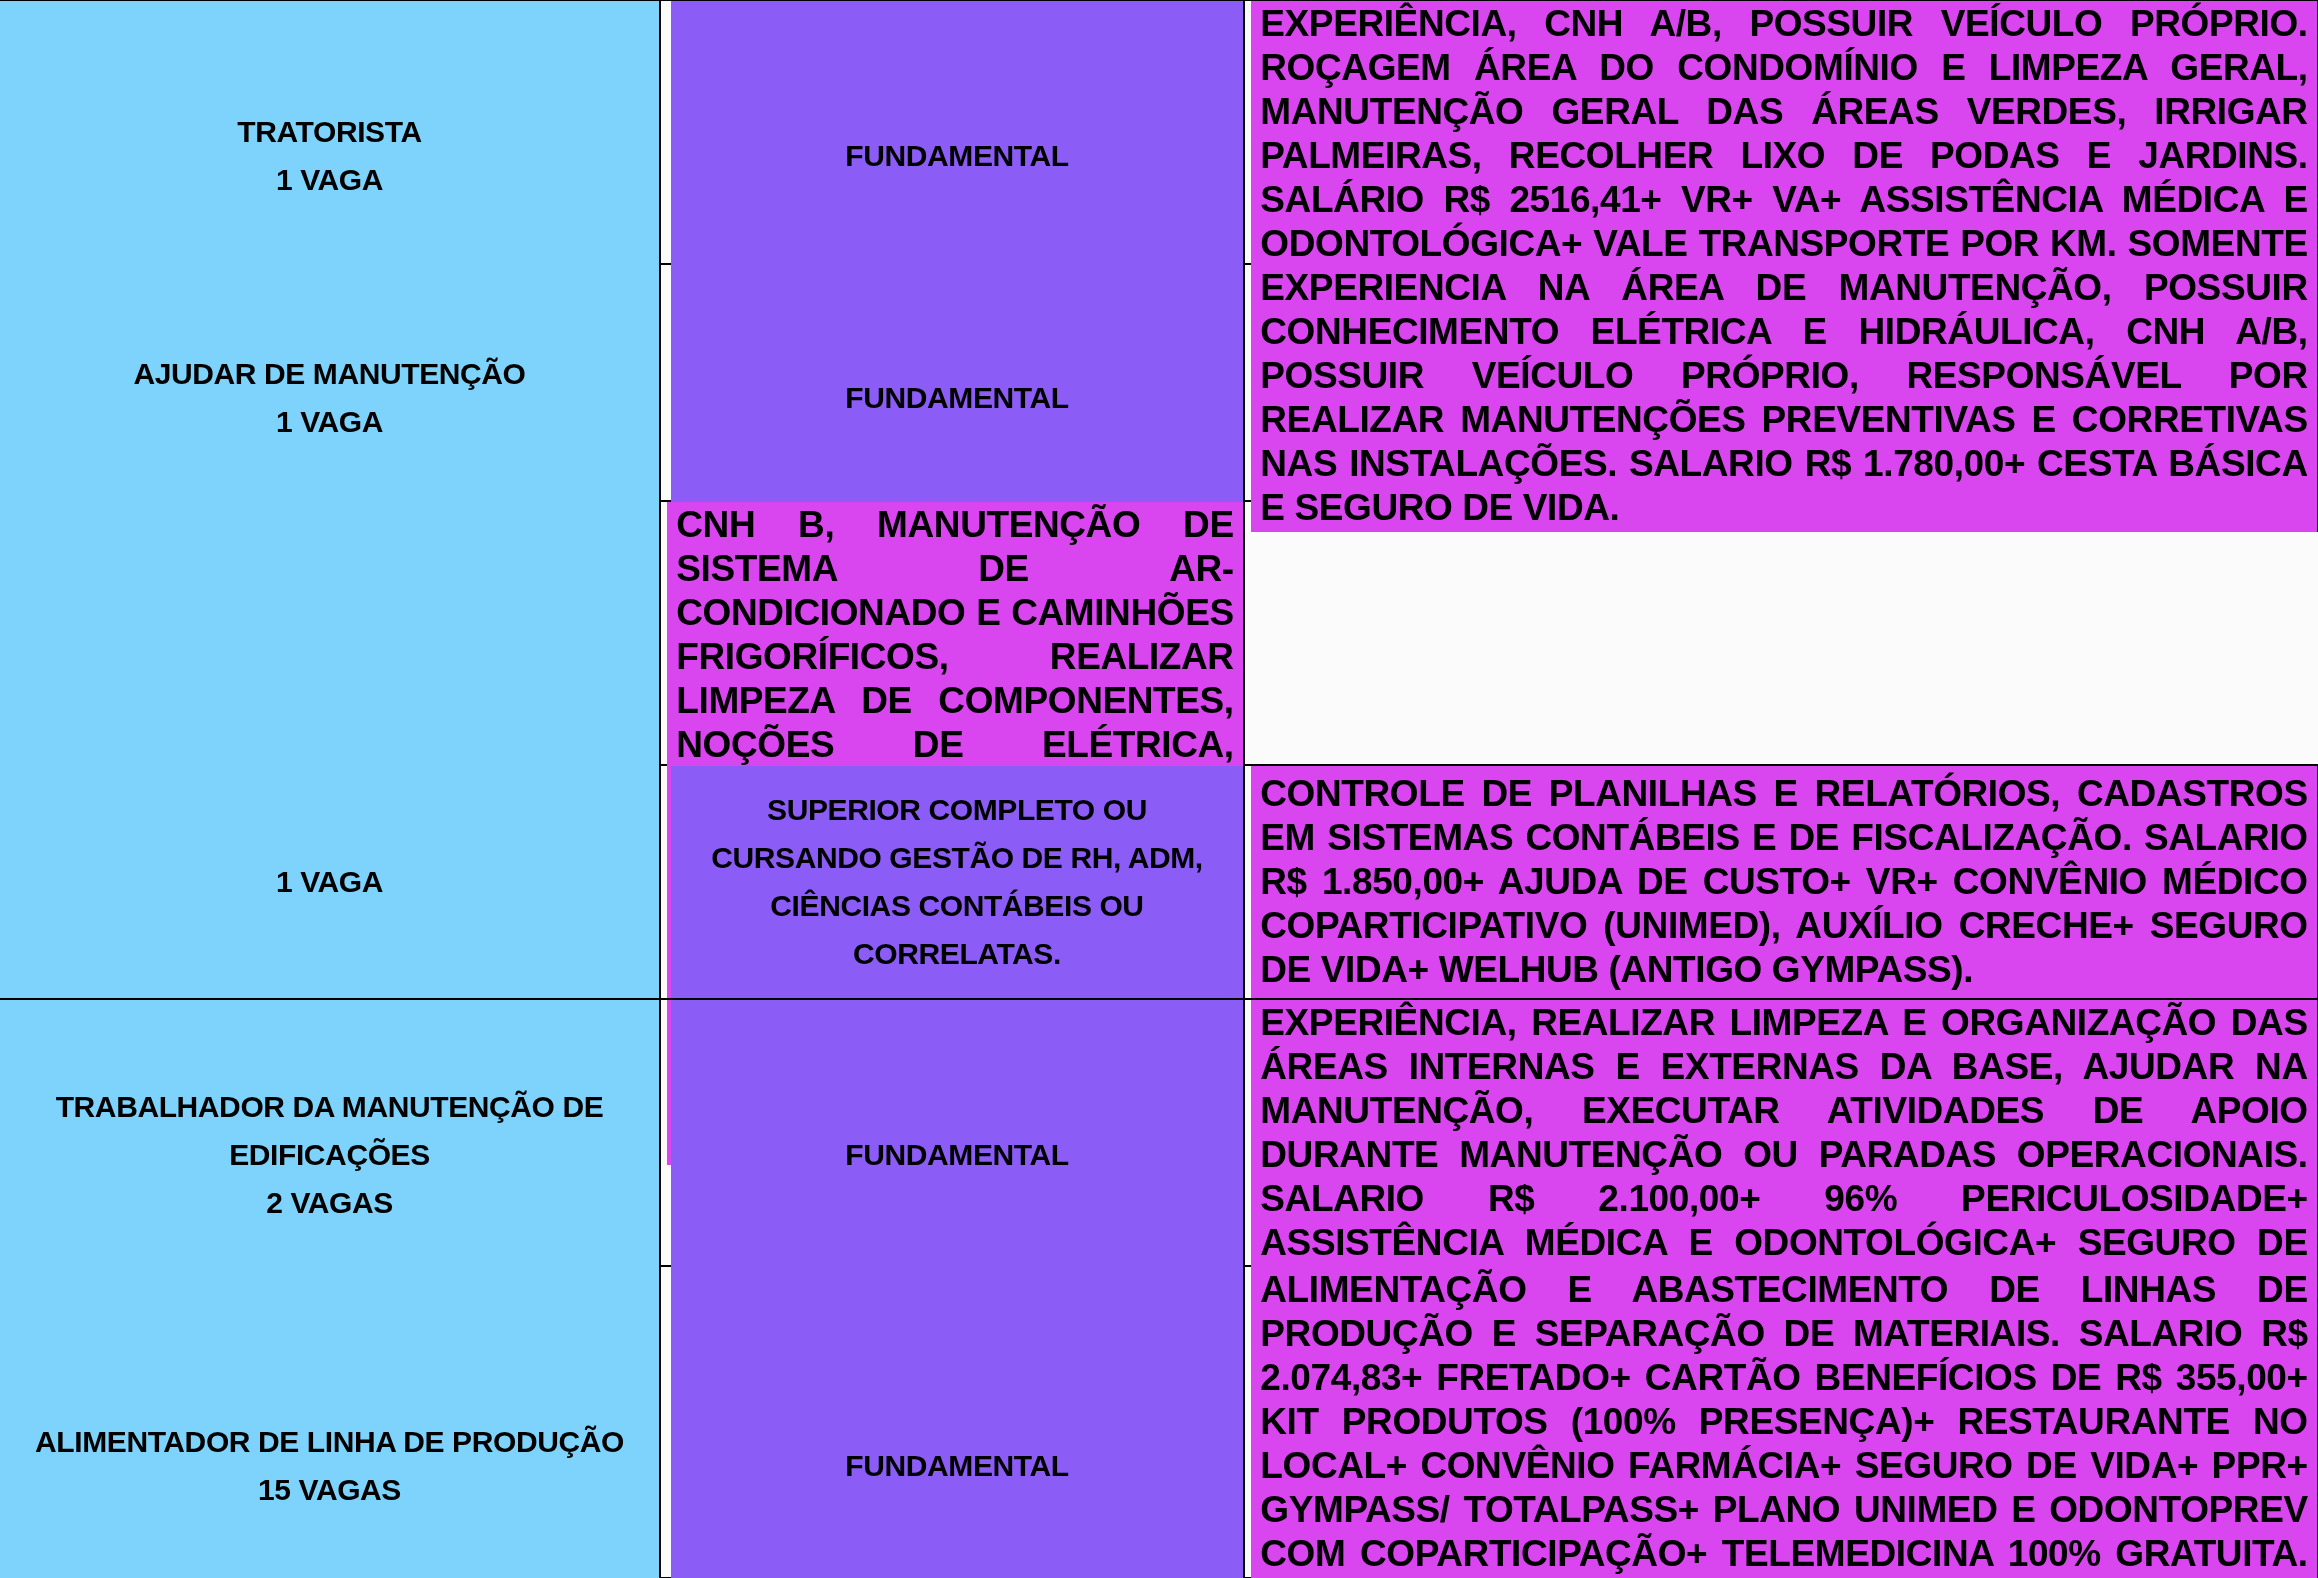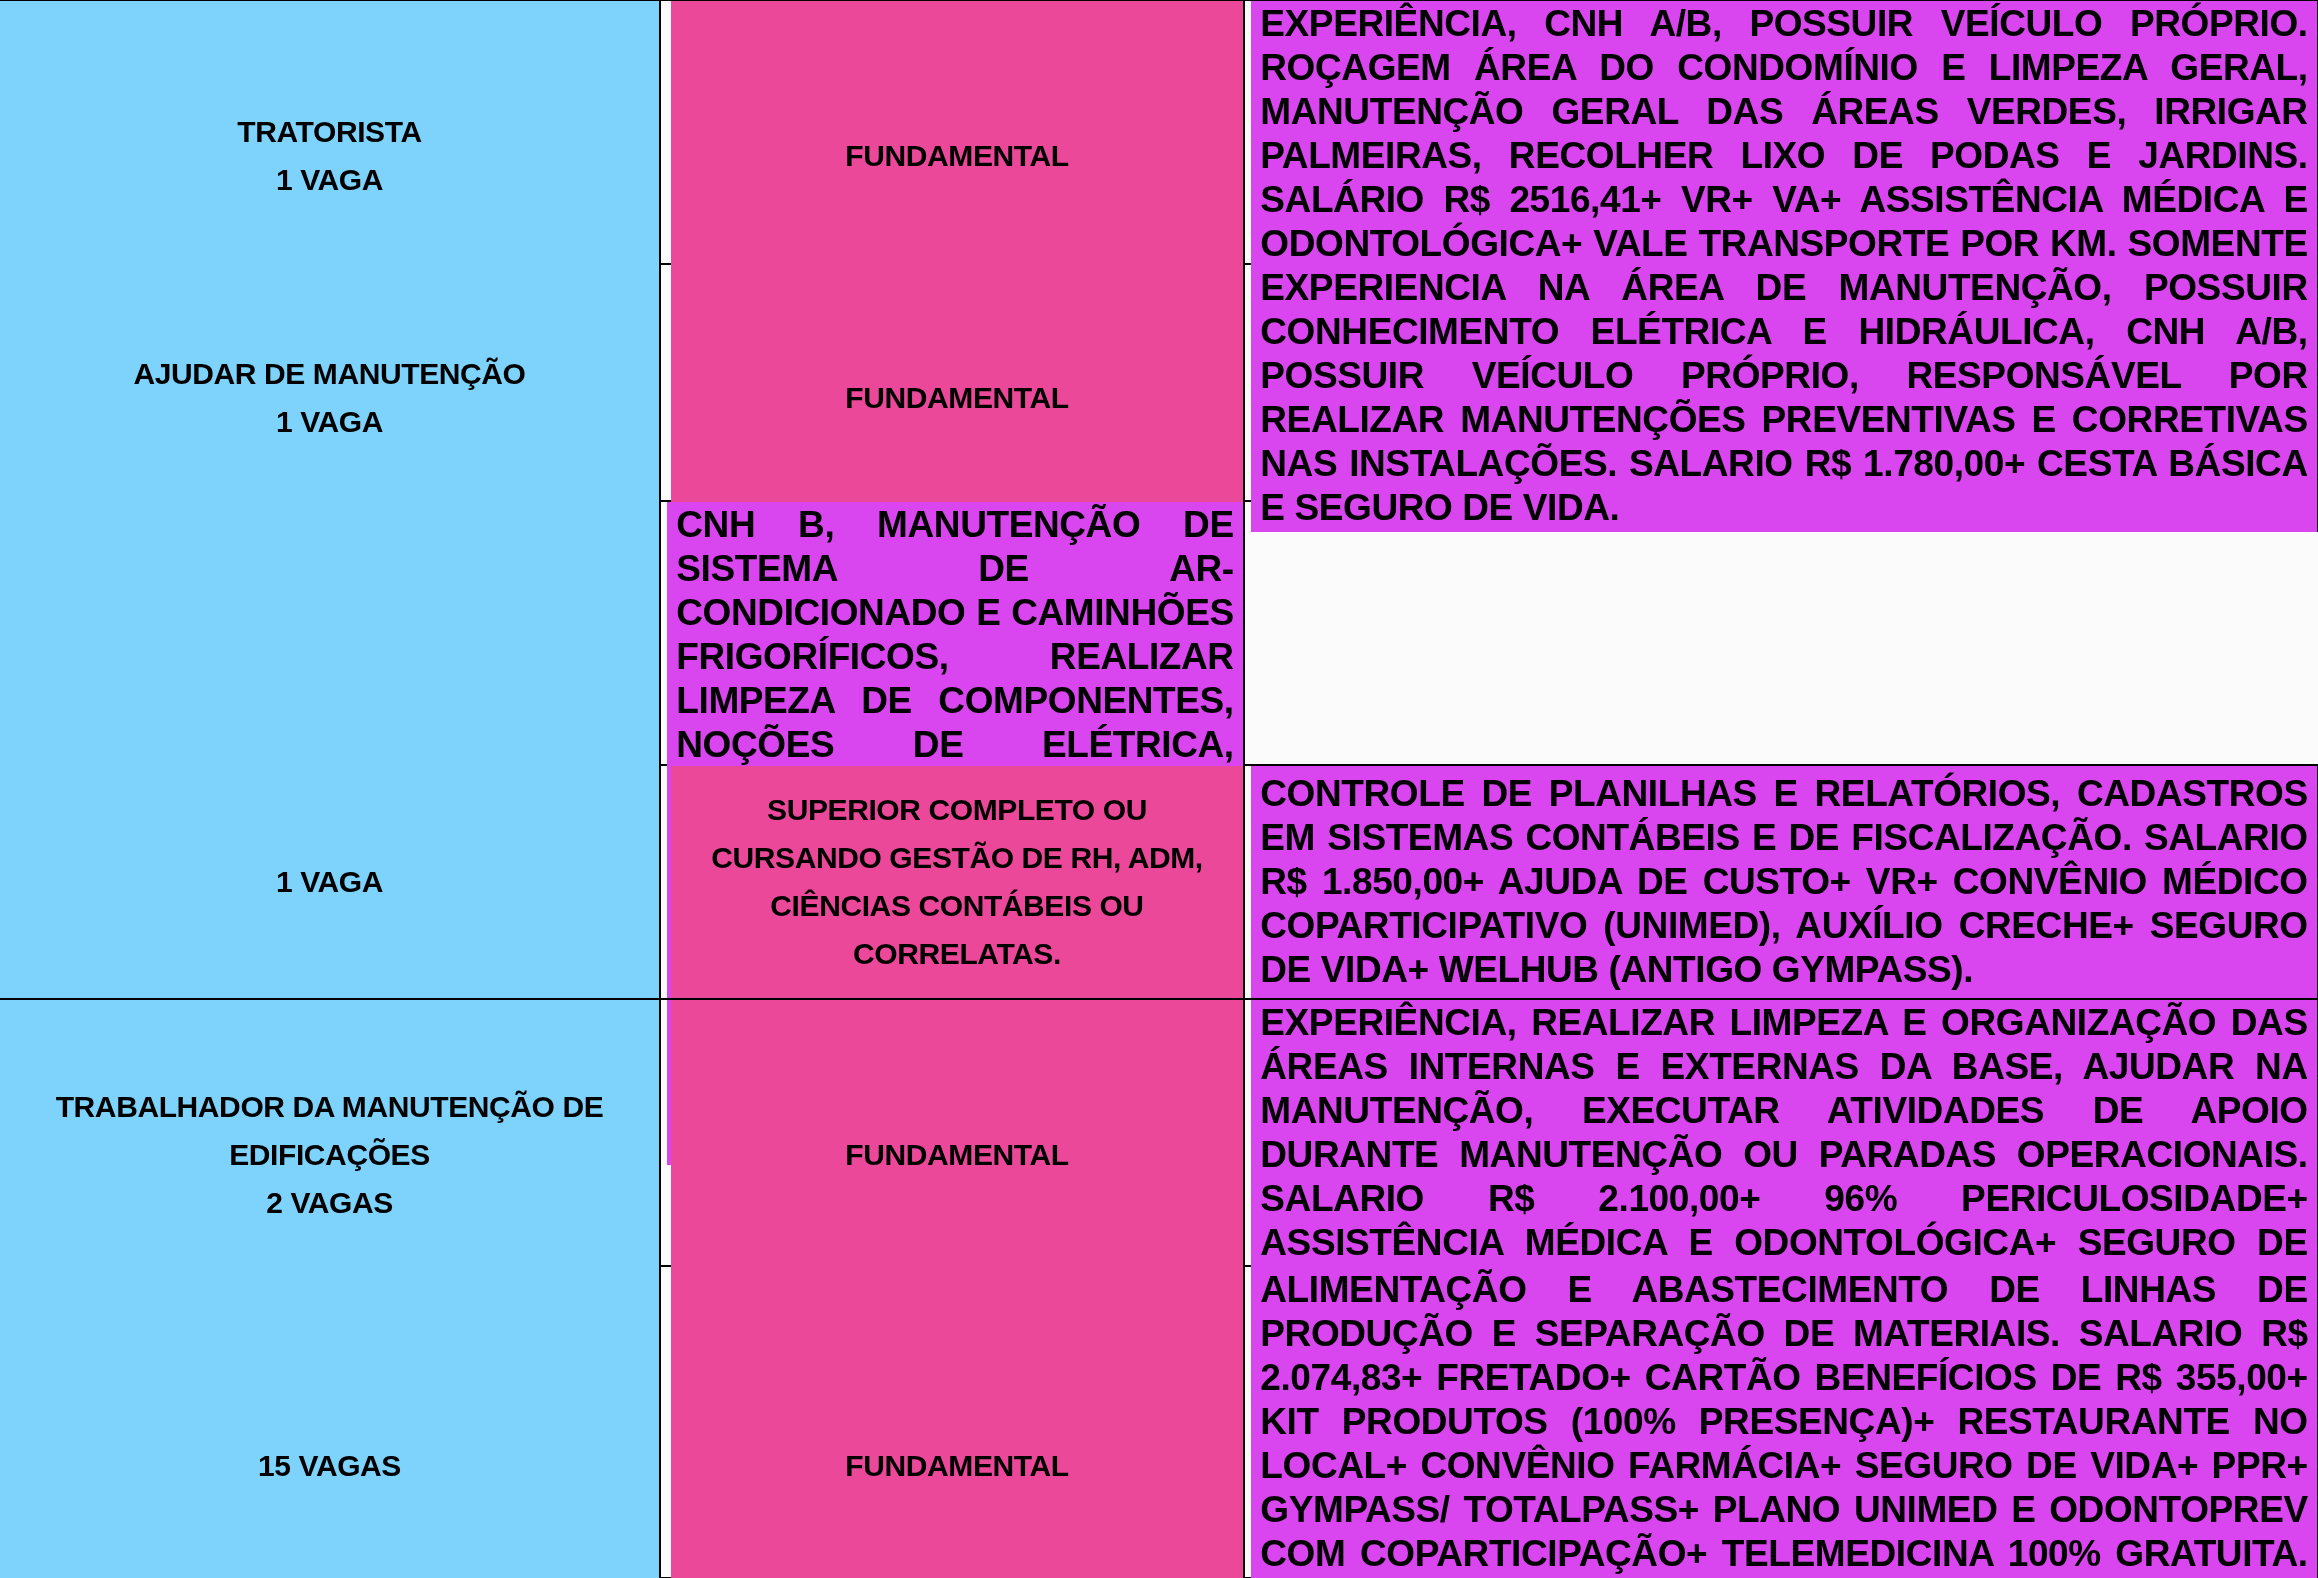--- a/index.html
+++ b/index.html
@@ -27,21 +27,21 @@
     letter-spacing:-0.4px;
   }
   .cell-job{
     background:#7dd3fc;
     border-right:2.1px solid #000;
     text-align:center;
     font-size:30px;line-height:48px;
     padding:4.3px 11.4px;
   }
   .cell-edu{
-    background:#ec4899;
+    background:#8b5cf6;
     border-right:2.1px solid #000;
     text-align:center;
     font-size:30px;line-height:48px;
     padding:4.3px 20px;
     margin-left:10px;
   }
   .cell-desc{
     background:#d946ef;
     border-right:2.9px solid #000;
     text-align:justify;
@@ -114,20 +114,21 @@
     <div class="cell cell-edu">
       <div>FUNDAMENTAL</div>
     </div>
     <div class="cell cell-desc">
       <div>EXPERIÊNCIA, REALIZAR LIMPEZA E ORGANIZAÇÃO DAS ÁREAS INTERNAS E EXTERNAS DA BASE, AJUDAR NA MANUTENÇÃO, EXECUTAR ATIVIDADES DE APOIO DURANTE MANUTENÇÃO OU PARADAS OPERACIONAIS. SALARIO R$ 2.100,00+ 96% PERICULOSIDADE+ ASSISTÊNCIA MÉDICA E ODONTOLÓGICA+ SEGURO DE VIDA+ TOTALPASS+ TRANSPORTE E VR.</div>
     </div>
   </div>
 
   <div class="row r5">
     <div class="cell cell-job">
+      <div>ALIMENTADOR DE LINHA DE PRODUÇÃO</div>
       <div>15 VAGAS</div>
     </div>
     <div class="cell cell-edu">
       <div>FUNDAMENTAL</div>
     </div>
     <div class="cell cell-desc">
       <div>ALIMENTAÇÃO E ABASTECIMENTO DE LINHAS DE PRODUÇÃO E SEPARAÇÃO DE MATERIAIS. SALARIO R$ 2.074,83+ FRETADO+ CARTÃO BENEFÍCIOS DE R$ 355,00+ KIT PRODUTOS (100% PRESENÇA)+ RESTAURANTE NO LOCAL+ CONVÊNIO FARMÁCIA+ SEGURO DE VIDA+ PPR+ GYMPASS/ TOTALPASS+ PLANO UNIMED E ODONTOPREV COM COPARTICIPAÇÃO+ TELEMEDICINA 100% GRATUITA. SOMENTE MORADORES DE ARTUR NOGUEIRA E ENG. COELHO.</div>
     </div>
   </div>
 

